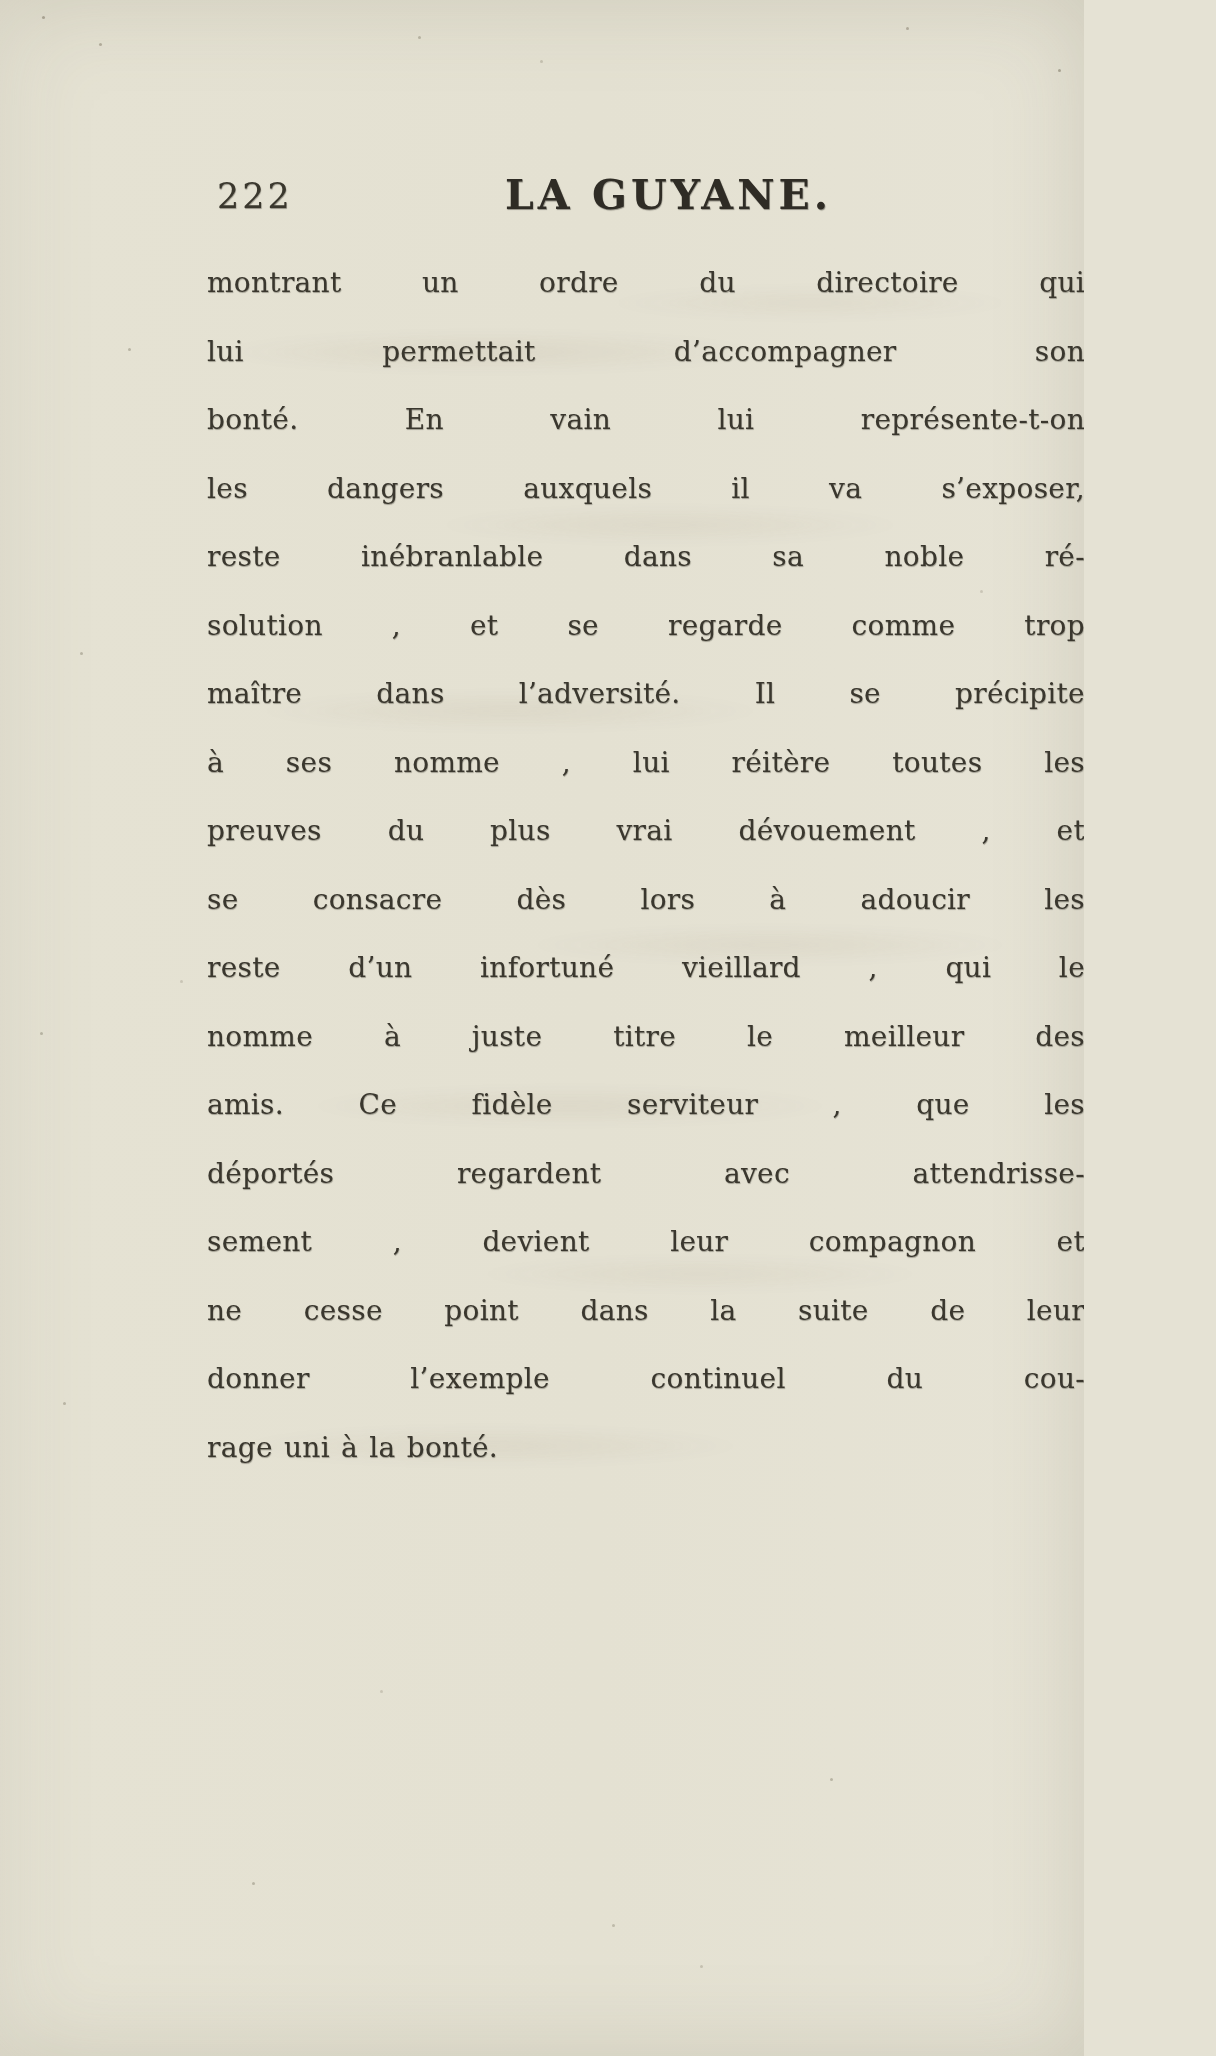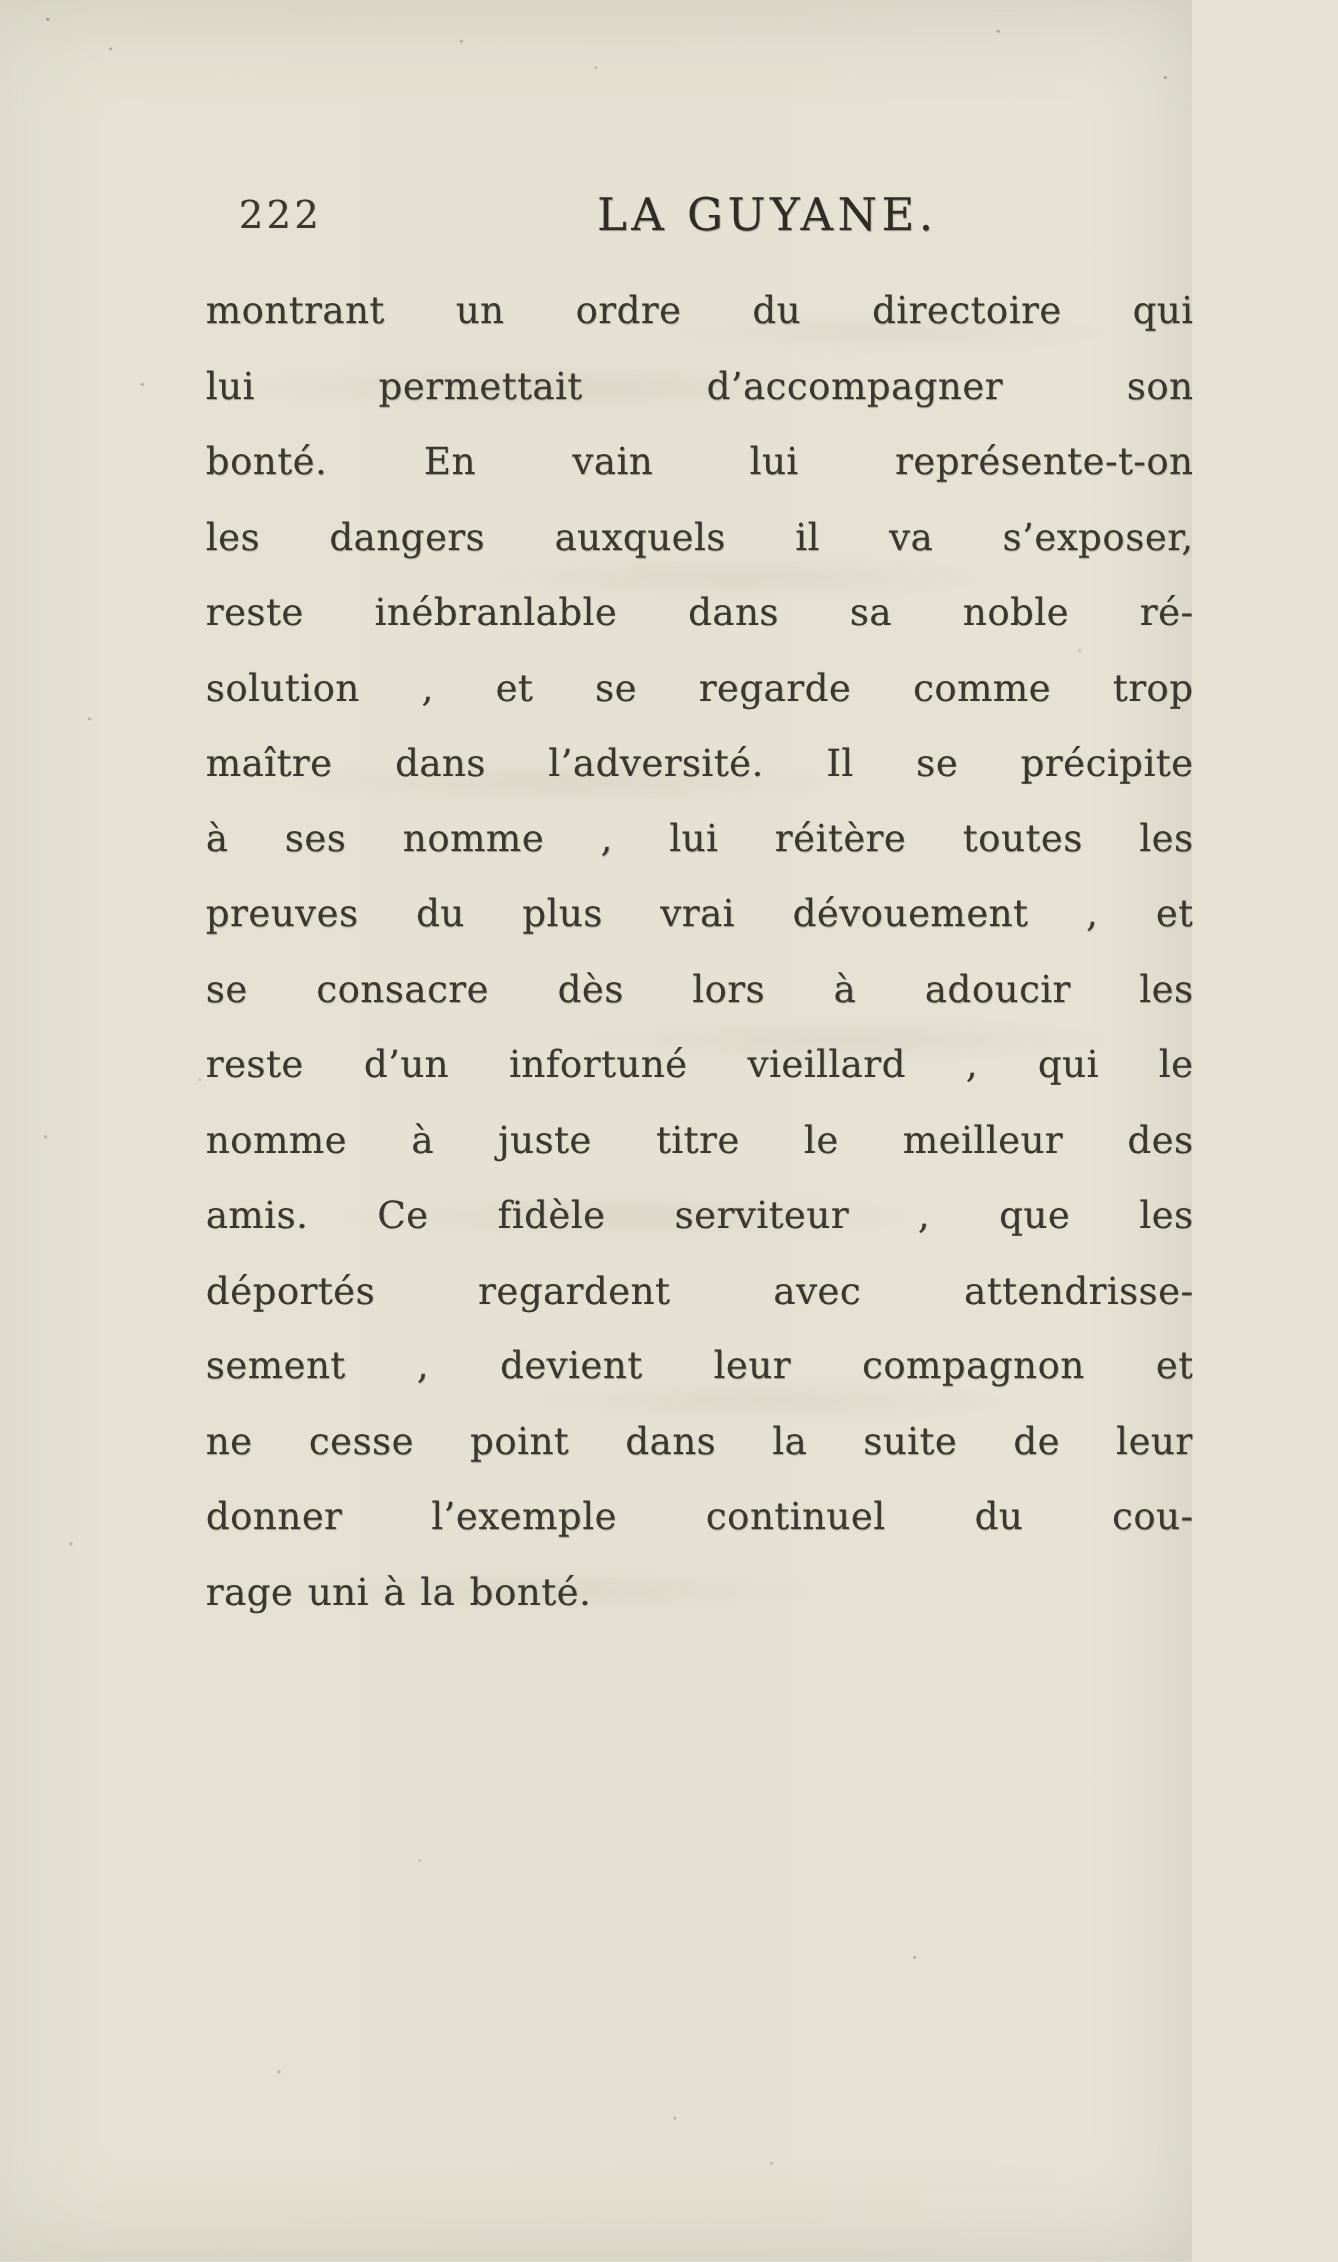--- a/index.html
+++ b/index.html
@@ -65,33 +65,34 @@
       612px 1924px 0 0 rgba(104,96,76,0.30),
       380px 1690px 0 0 rgba(104,96,76,0.22),
       700px 1965px 0 0 rgba(104,96,76,0.25);
   }
   .pagenum{
     position:absolute;left:217px;top:176px;
     font-size:35px;letter-spacing:3px;color:#3a372d;
     text-shadow:0.5px 0.5px 0.8px rgba(58,54,45,0.45);
   }
   .title{
-    position:absolute;left:505px;top:171px;width:385px;text-align:center;
-    font-size:41px;font-weight:normal;letter-spacing:4px;color:#2f2c25;
+    position:absolute;left:505px;top:171px;width:385px;
+    font-size:41px;font-weight:bold;letter-spacing:4px;color:#2f2c25;
     text-shadow:0.6px 0.6px 0.8px rgba(47,44,37,0.45);
   }
   .body{
     position:absolute;left:187px;top:249px;width:898px;
   }
   .ln{
-    font-size:34px;line-height:68.5px;color:#3a372e;
+    font-size:28px;line-height:68.5px;color:#3a372e;
     letter-spacing:0.3px;word-spacing:2px;
     text-align:justify;text-align-last:justify;
     text-shadow:0.5px 0.5px 0.8px rgba(58,54,45,0.40);
     white-space:normal;
+    margin-left:20px;
   }
   .ln.last{text-align-last:left;}
 </style>
 </head>
 <body>
 
 <div class="page">
   <div class="bleed"></div>
   <div class="speck"></div>
 

